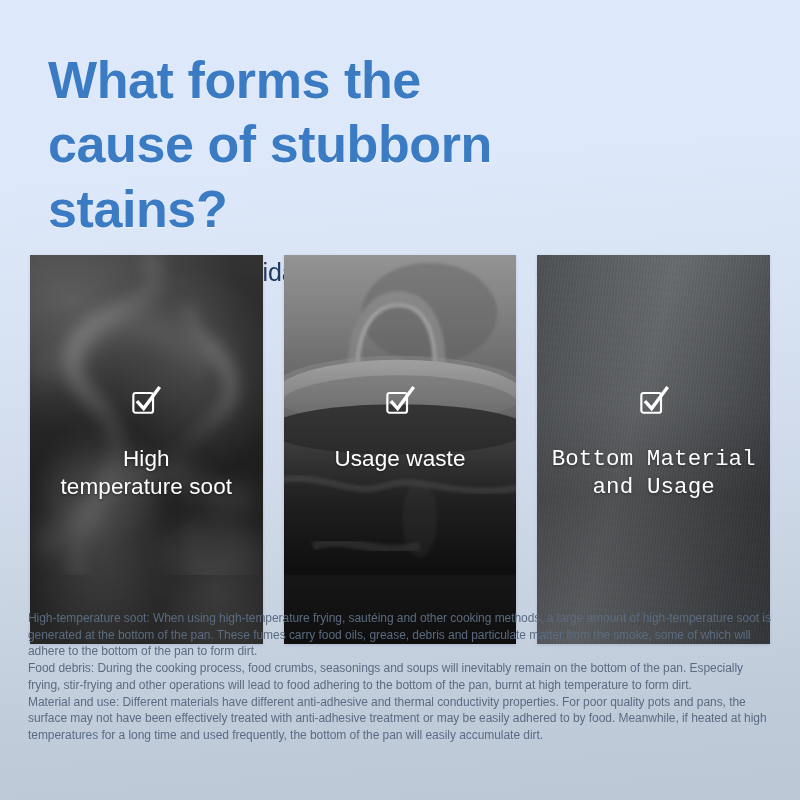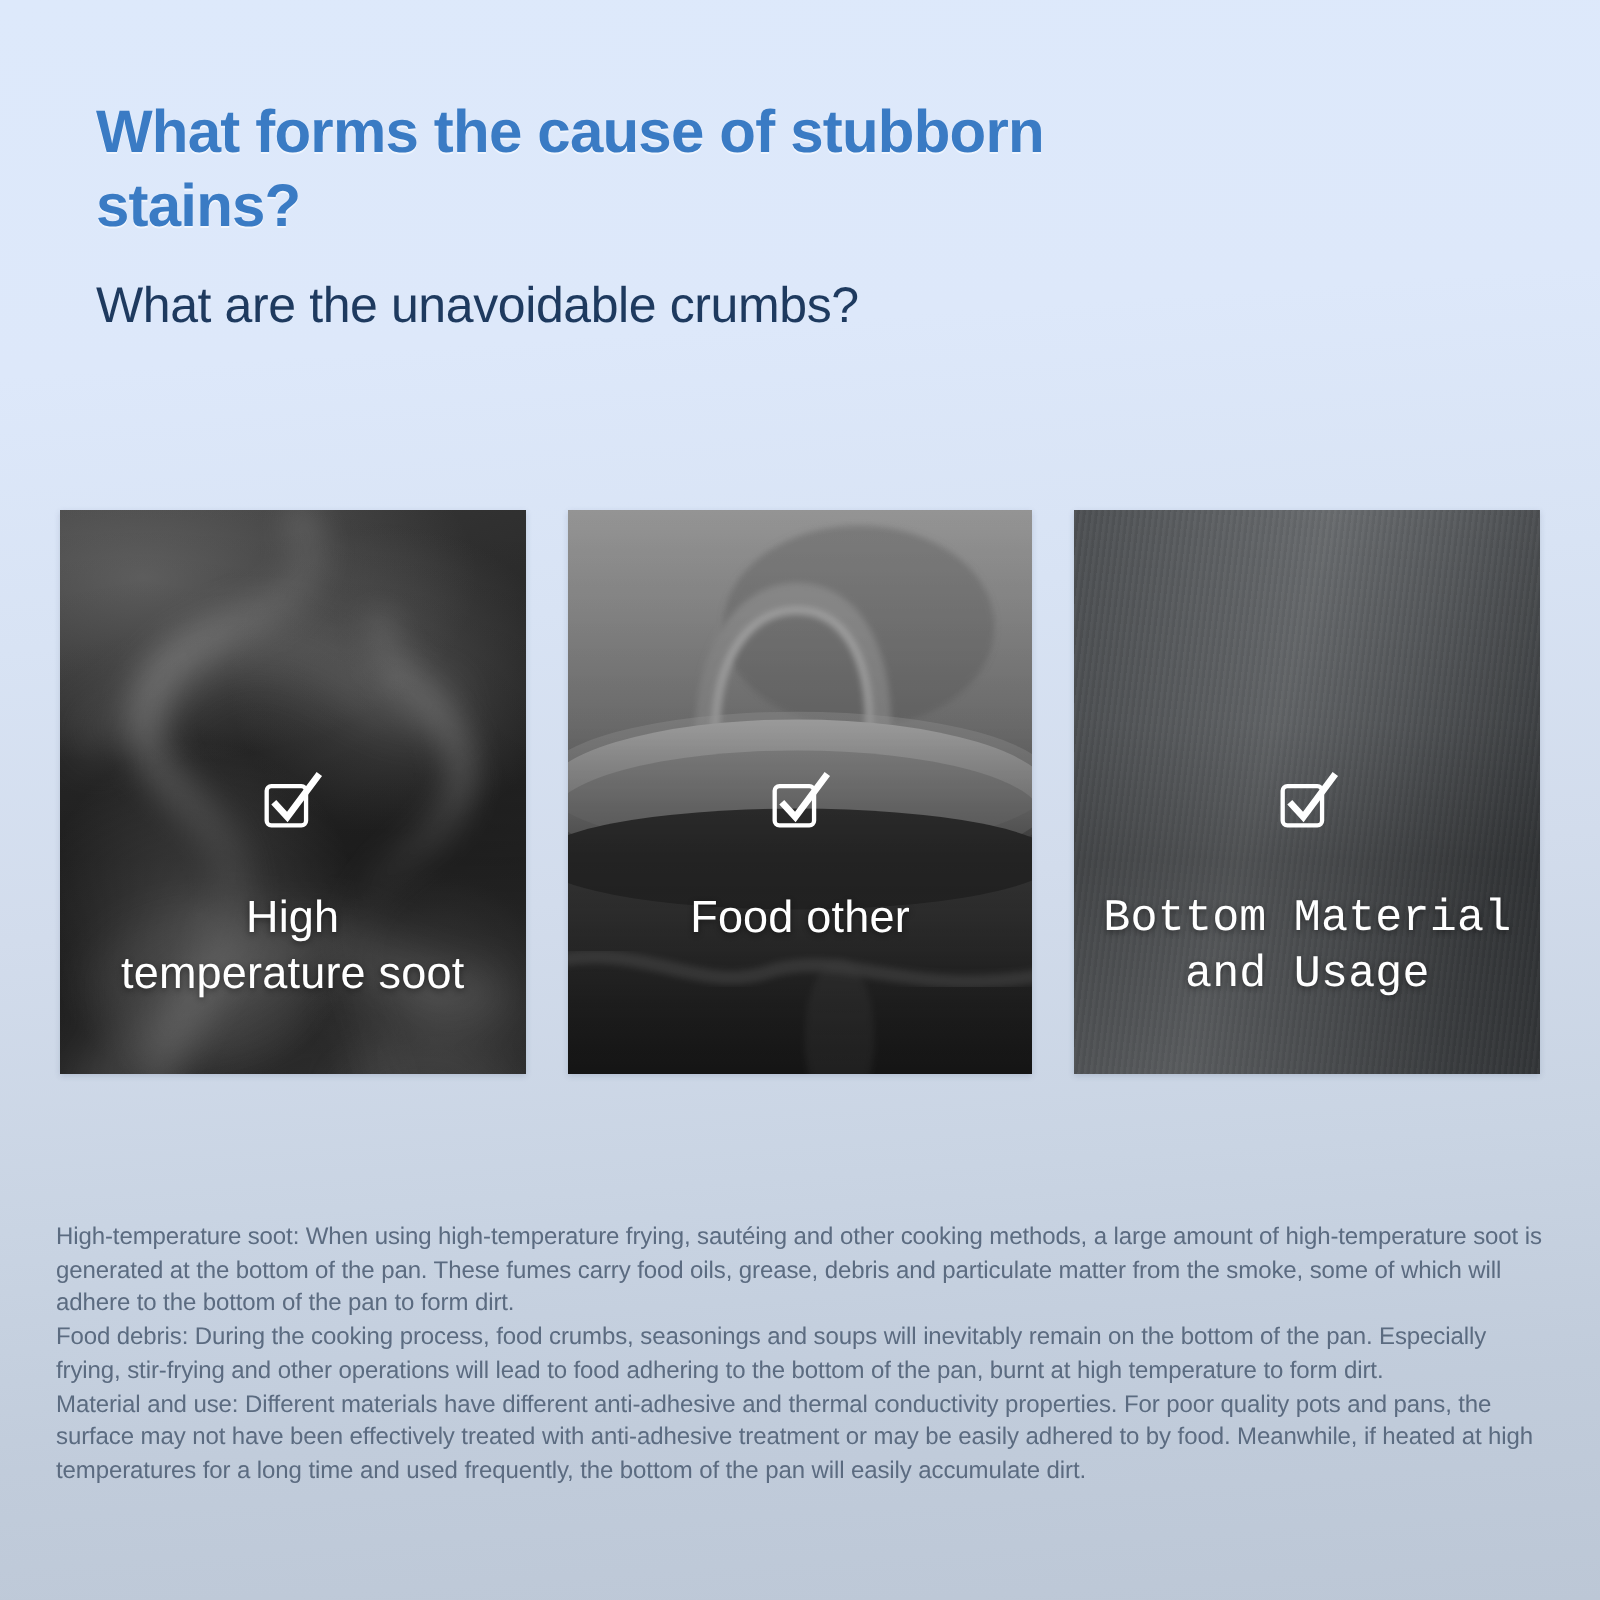--- a/index.html
+++ b/index.html
@@ -31,21 +31,21 @@
 
   
   .header {
     position: absolute;
     left: 48px;
     top: 48px;
     width: 700px;
   }
   .headline {
     margin: 0;
-    font-size: 30px;
+    font-size: 52px;
     line-height: 1.24;
     font-weight: bold;
     color: #3a7bc4;
     letter-spacing: -0.4px;
     max-width: 520px;
     text-shadow: 0 1px 0 rgba(255,255,255,0.55);
   }
   .subhead {
     margin: 16px 0 0 0;
     font-size: 25px;
@@ -61,21 +61,21 @@
     left: 30px;
     top: 255px;
     width: 740px;
     height: 330px;
     display: flex;
     gap: 21px;
   }
   .card {
     position: relative;
     flex: 1 1 0;
-    height: 282px;
+    height: 389px;
     overflow: hidden;
     box-shadow: 0 1px 3px rgba(60,80,110,0.18);
   }
 
   
   .card-soot {
     background:
       radial-gradient(ellipse 130% 60% at 18% 12%, rgba(150,150,150,0.45) 0%, rgba(0,0,0,0) 55%),
       radial-gradient(ellipse 60% 45% at 72% 30%, rgba(130,130,130,0.40) 0%, rgba(0,0,0,0) 60%),
       radial-gradient(ellipse 55% 50% at 30% 72%, rgba(175,175,175,0.34) 0%, rgba(0,0,0,0) 62%),
@@ -244,21 +244,21 @@
           <path d="M30,300 C66,288 96,312 140,300" stroke="#6b6b6b" stroke-width="9" fill="none" filter="url(#soft)"></path>
           <ellipse cx="140" cy="272" rx="18" ry="40" fill="#8a8a8a" fill-opacity="0.35" filter="url(#soft)"></ellipse>
         </g>
       </svg>
       <div class="card-overlay"></div>
       <div class="card-inner">
         <svg class="check-icon" viewBox="0 0 32 32">
           <rect x="2.5" y="7.5" width="21" height="21" rx="2.5" fill="none" stroke="#ffffff" stroke-width="2.3"></rect>
           <path d="M7.5 17.5 L13.5 24 L29.5 2.5" fill="none" stroke="#ffffff" stroke-width="3.6" stroke-linecap="square" stroke-linejoin="miter"></path>
         </svg>
-        <div class="card-label">Food other</div>
+        <div class="card-label">Usage waste</div>
       </div>
     </div>
 
     <div class="card card-metal">
       <div class="card-overlay"></div>
       <div class="card-inner">
         <svg class="check-icon" viewBox="0 0 32 32">
           <rect x="2.5" y="7.5" width="21" height="21" rx="2.5" fill="none" stroke="#ffffff" stroke-width="2.3"></rect>
           <path d="M7.5 17.5 L13.5 24 L29.5 2.5" fill="none" stroke="#ffffff" stroke-width="3.6" stroke-linecap="square" stroke-linejoin="miter"></path>
         </svg>

